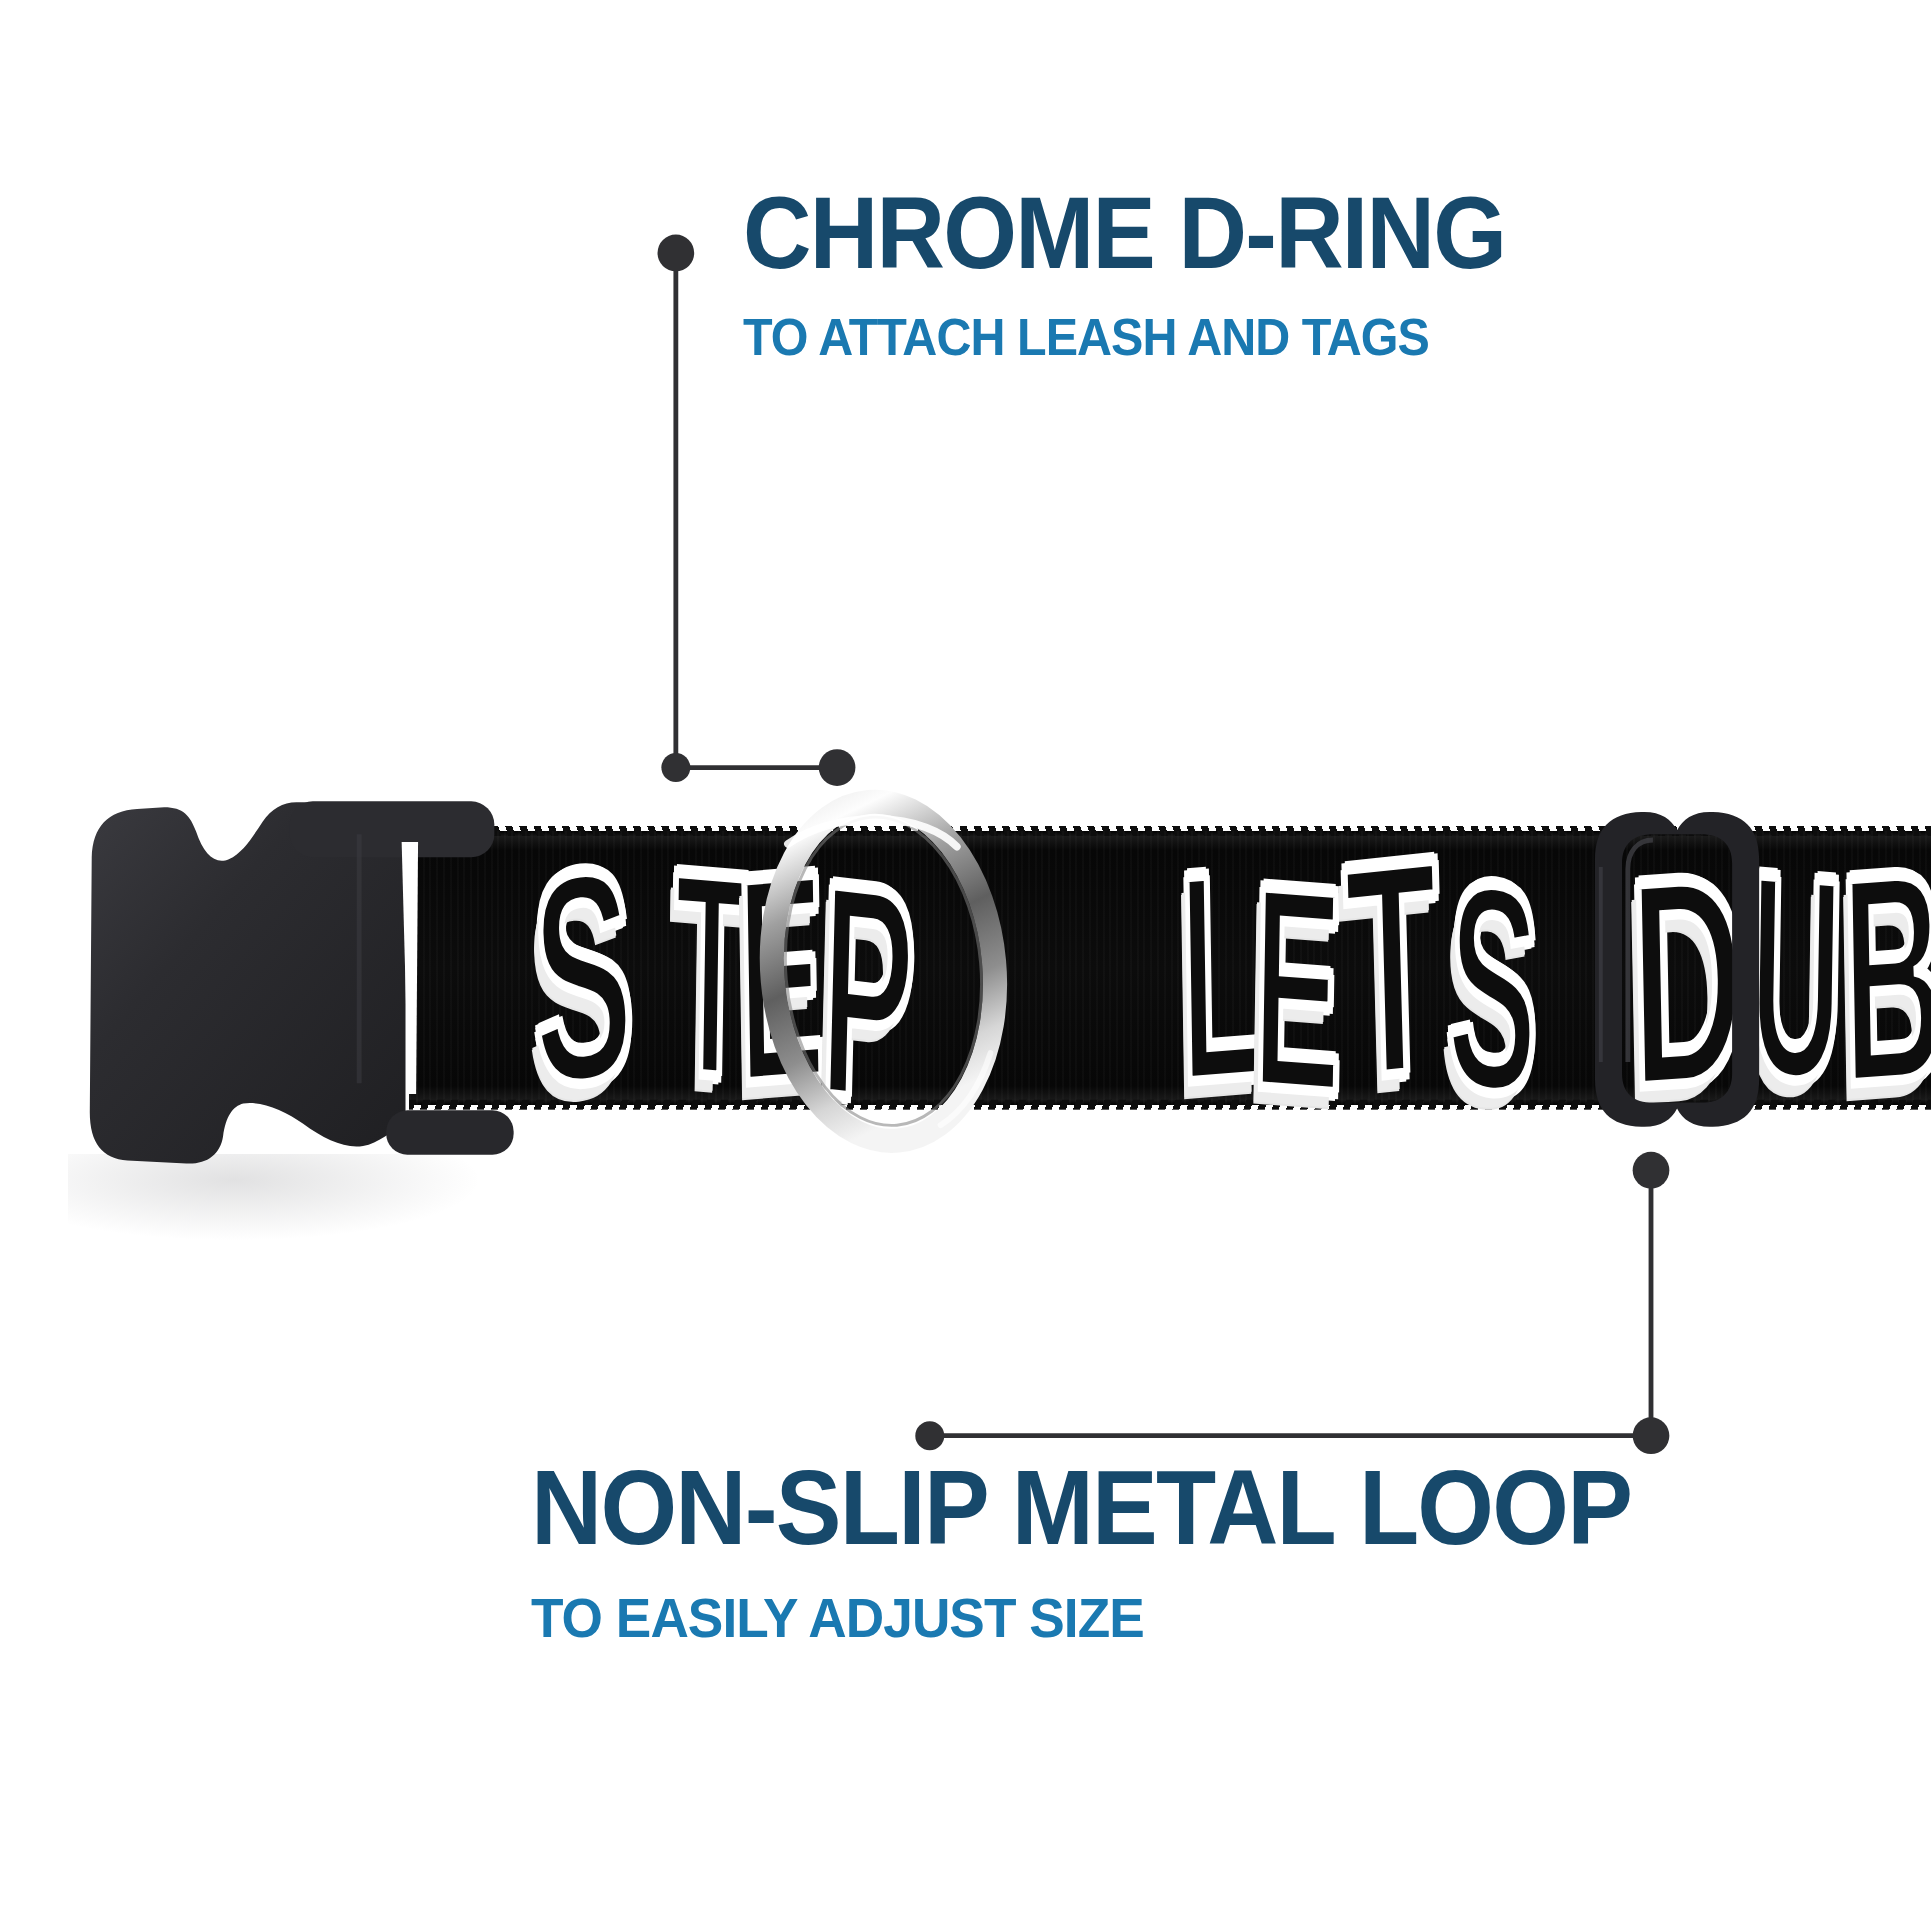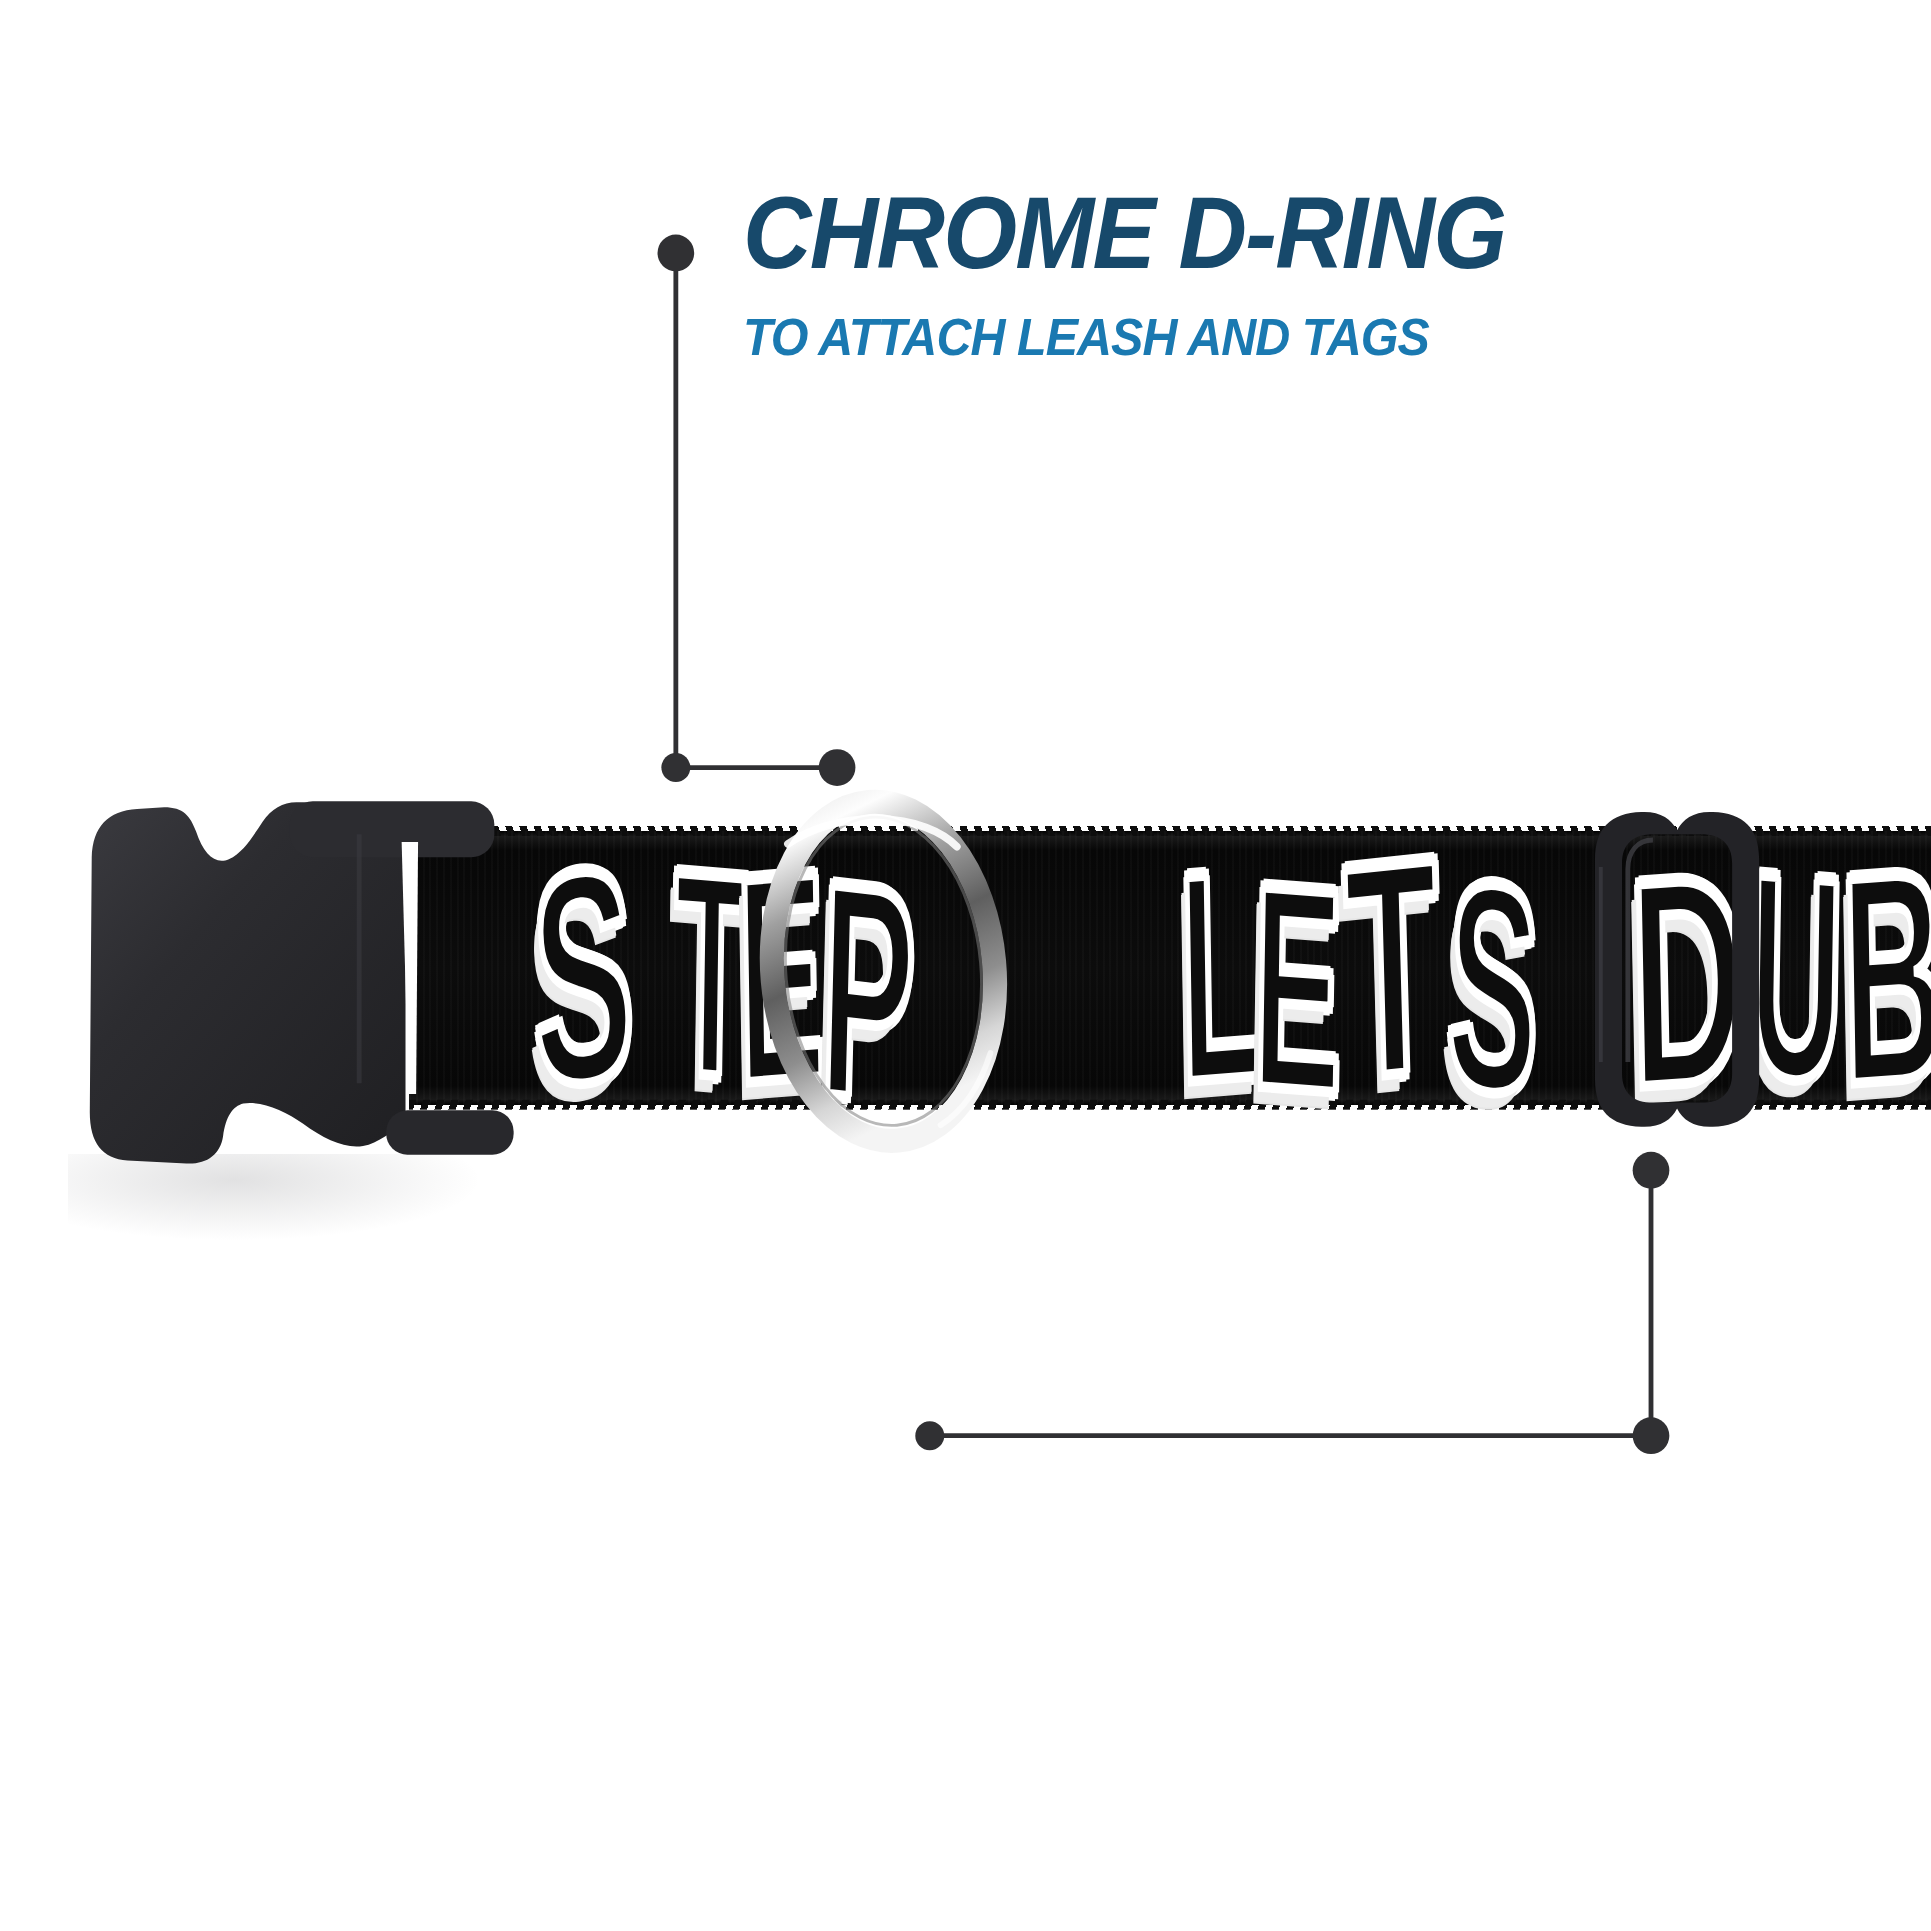--- a/index.html
+++ b/index.html
@@ -150,20 +150,24 @@
 
     <g stroke="#303033" stroke-width="5" fill="#303033">
       <line x1="1710" y1="1212" x2="1710" y2="1487"></line>
       <line x1="1710" y1="1487" x2="963" y2="1487"></line>
       <circle cx="1710" cy="1212" r="19" stroke="none"></circle>
       <circle cx="1710" cy="1487" r="19" stroke="none"></circle>
       <circle cx="963" cy="1487" r="15" stroke="none"></circle>
     </g>
   </svg>
 
-  <div class="callout-text co-top" style="left:743px;top:182px;font-style:italic;">
+  <div class="callout-text co-top" style="left:743px;top:182px;">
     <div class="co-title">CHROME D-RING</div>
     <div class="co-sub">TO ATTACH LEASH AND TAGS</div>
   </div>
 
+  <div class="callout-text co-bottom" style="left:531px;top:1454px;">
+    <div class="co-title">NON-SLIP METAL LOOP</div>
+    <div class="co-sub">TO EASILY ADJUST SIZE</div>
+  </div>
 
 </div>
 
 
 </body></html>

